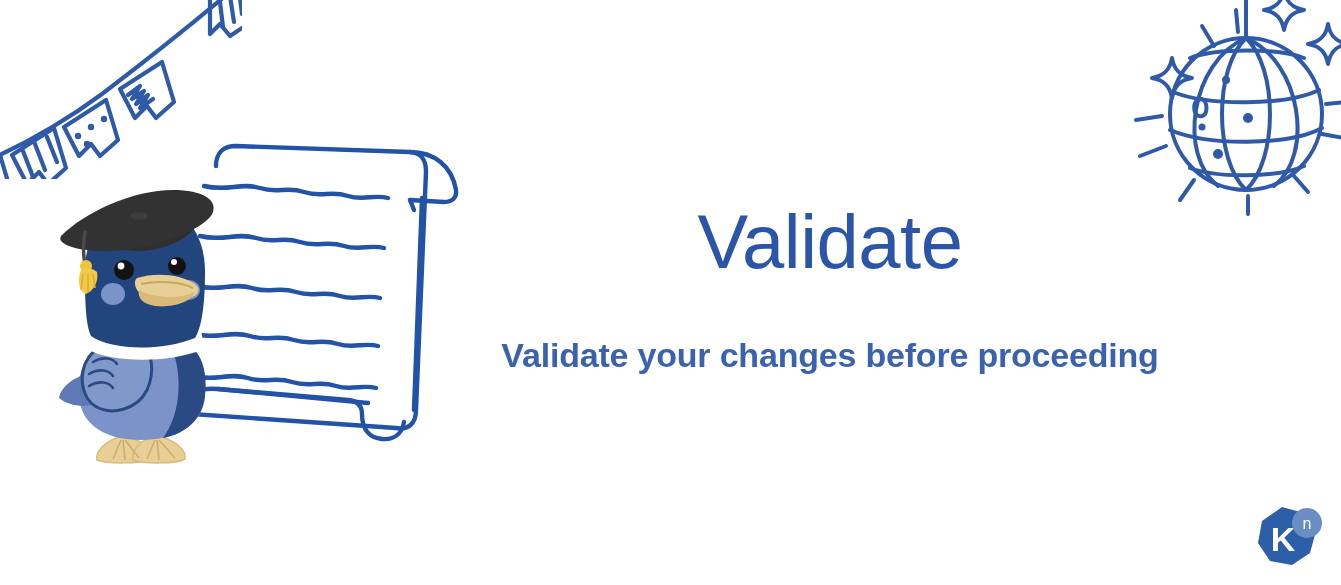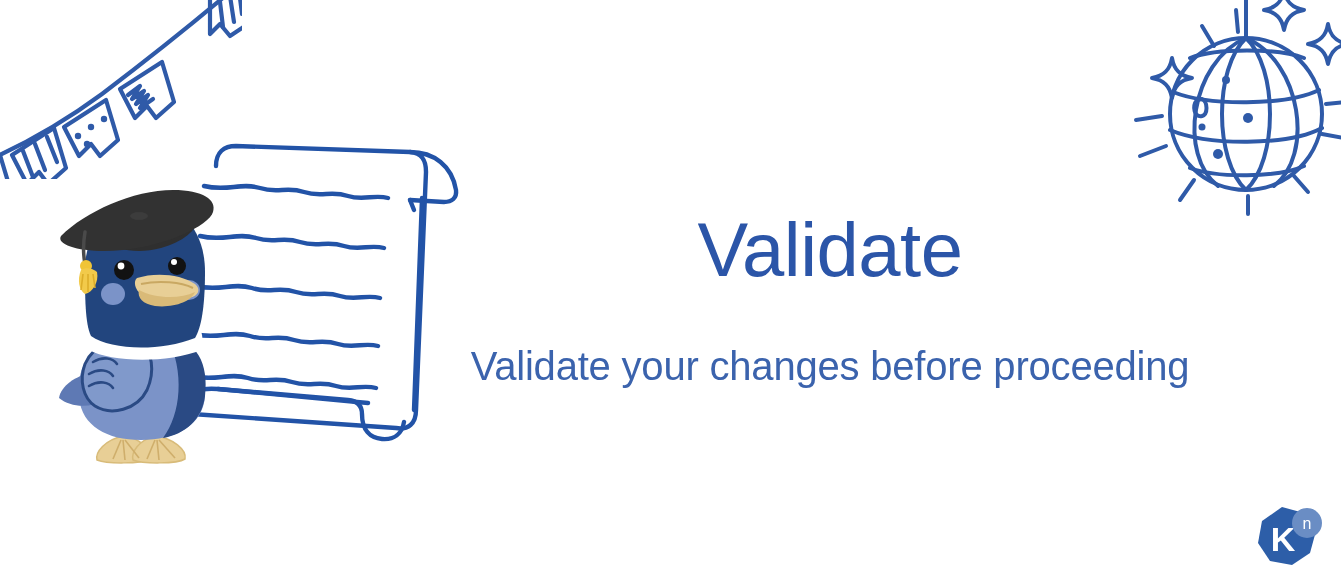--- a/index.html
+++ b/index.html
@@ -56,27 +56,27 @@
     width: 1000px;
     text-align: center;
   }
   #page-title {
     font-family: "Liberation Sans", sans-serif;
     font-size: 76px;
     font-weight: 400;
     line-height: 1.0;
     letter-spacing: -0.5px;
     color: #2b55a8;
-    margin: 16px;
+    margin: 8px;
     white-space: nowrap;
   }
   #page-subtitle {
     font-family: "Liberation Sans", sans-serif;
-    font-size: 40px;
-    font-weight: 400;
+    font-size: 34px;
+    font-weight: 700;
     line-height: 1.0;
     letter-spacing: -0.2px;
     color: #3b63ad;
     margin: 58px 0 0 0;
     white-space: nowrap;
   }
 
   
   #brand-logo {
     position: absolute;

